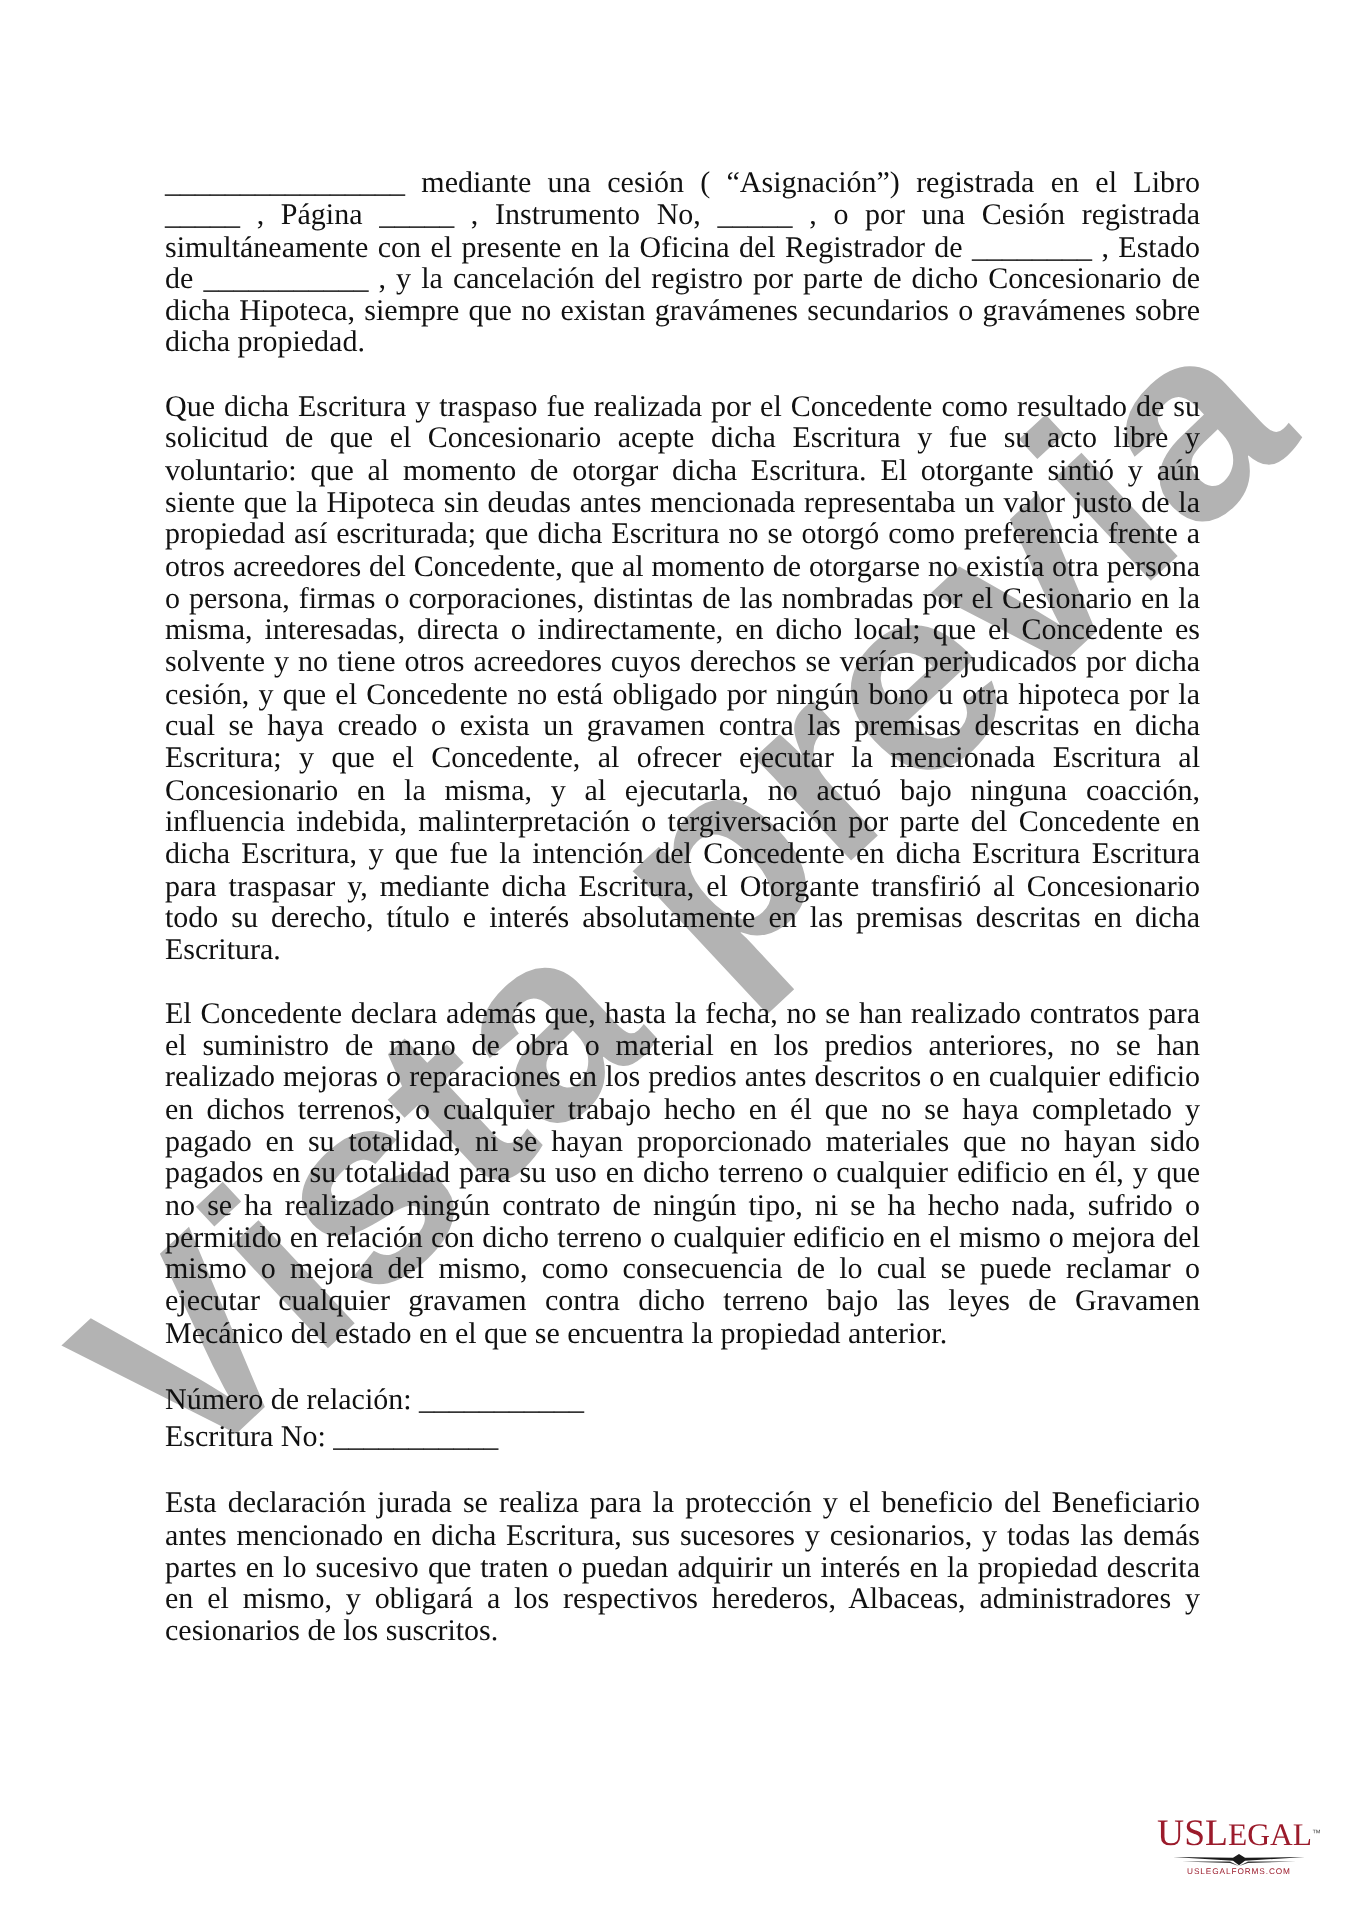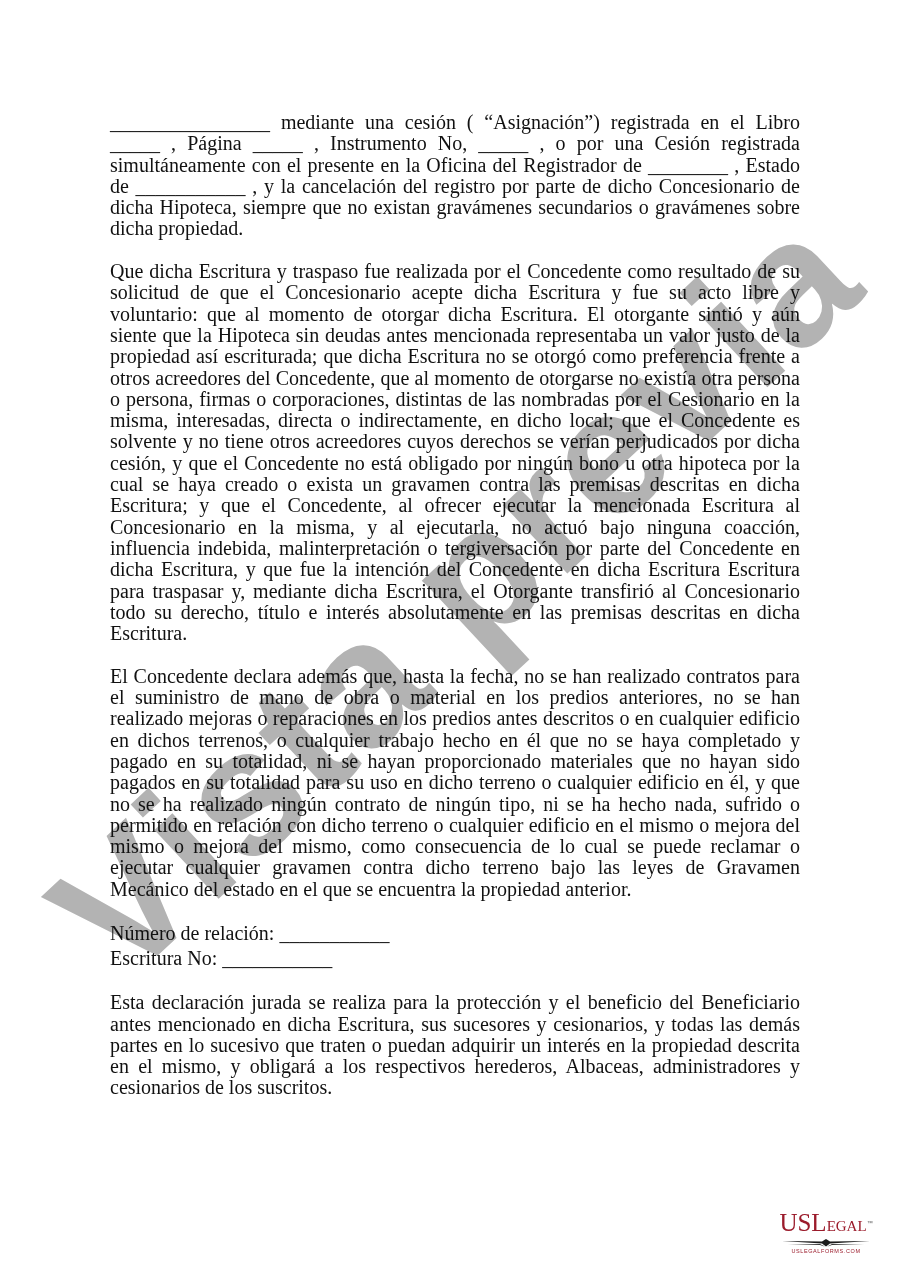--- a/index.html
+++ b/index.html
@@ -46,21 +46,21 @@
       text-align: center;
     }
     .logo-main {
       font-family: "Liberation Serif", serif;
       color: #9b1b2b;
       font-size: 25px;
       line-height: 22px;
       letter-spacing: 0px;
       white-space: nowrap;
     }
-    .logo-main .small { font-size: 15px; }
+    .logo-main .small { font-size: 21px; }
     .logo-tm {
       font-family: "Liberation Sans", sans-serif;
       font-size: 6px;
       vertical-align: top;
       color: #555;
     }
     .logo-eagle {
       display: block;
       margin: 1px auto 0 auto;
       width: 96px; height: 9px;

